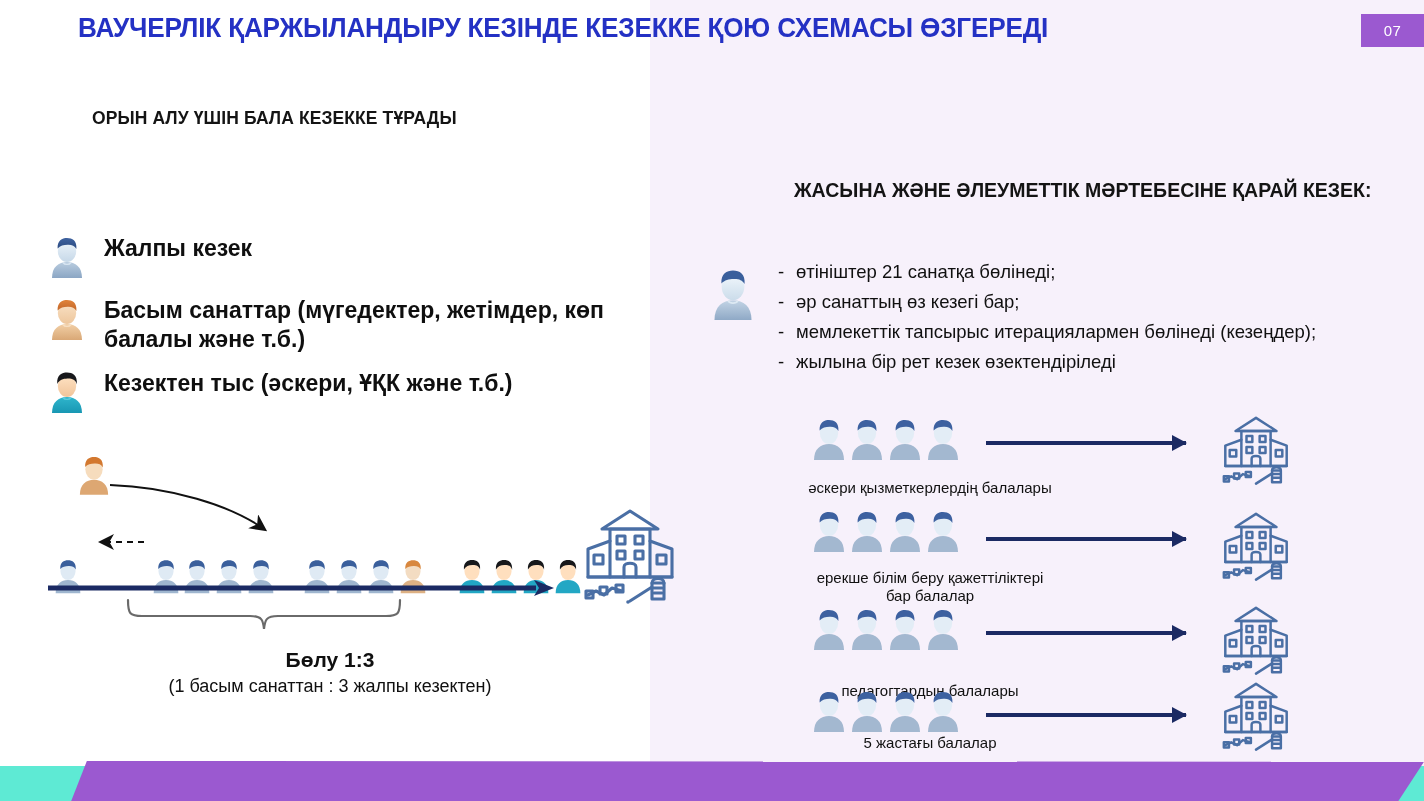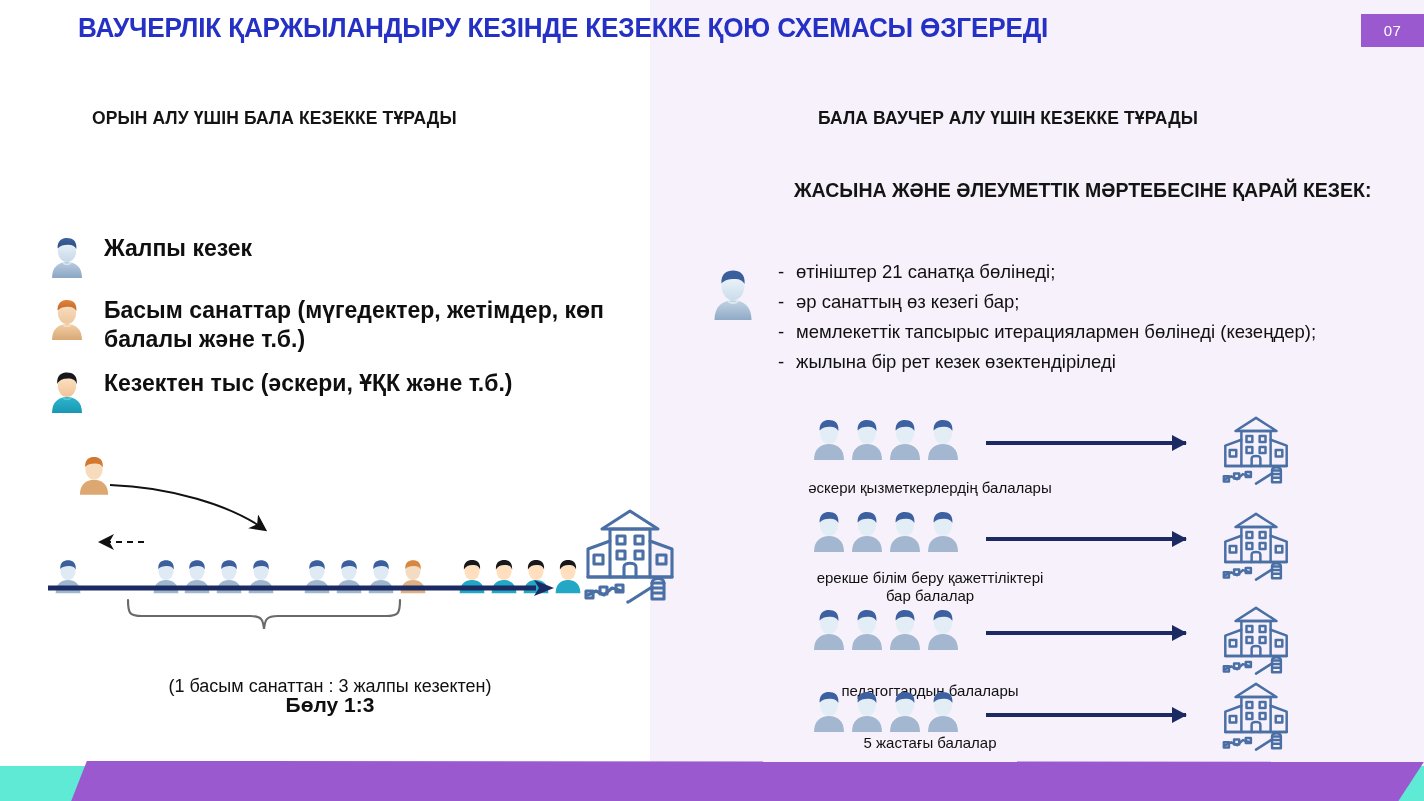--- a/index.html
+++ b/index.html
@@ -126,21 +126,20 @@
   .q-fig { position: absolute; bottom: 46px; }
 
   .caption-main {
     position: absolute;
     left: 40px; top: 648px;
     width: 580px;
     text-align: center;
     font-size: 21px;
     font-weight: bold;
     color: #101010;
-    margin-top: 45px;
   }
   .caption-sub {
     position: absolute;
     left: 40px; top: 676px;
     width: 580px;
     text-align: center;
     font-size: 18px;
     color: #101010;
   }
 
@@ -442,21 +441,20 @@
         <rect x="22" y="84" width="7" height="7"></rect>
         <rect x="38" y="82" width="7" height="7"></rect>
         <circle cx="50" cy="99" r="1.8" fill="#4a6fa5" stroke="none"></circle>
       </svg>
     </span>
   </div>
 
   <div class="caption-main">Бөлу 1:3</div>
   <div class="caption-sub">(1 басым санаттан : 3 жалпы кезектен)</div>
 
-  <div class="col-title right-title">БАЛА ВАУЧЕР АЛУ ҮШІН КЕЗЕККЕ ТҰРАДЫ</div>
   <div class="subhead">ЖАСЫНА ЖӘНЕ ӘЛЕУМЕТТІК МӘРТЕБЕСІНЕ ҚАРАЙ КЕЗЕК:</div>
 
   <span class="bullet-avatar av">
     <svg width="42" height="52" viewBox="0 0 34 42">
       <defs>
         <linearGradient id="lgBodyD" x1="0" y1="0" x2="0" y2="1">
           <stop offset="0" stop-color="#c3d4e5"></stop>
             <stop offset="1" stop-color="#8fa9c6"></stop>
         </linearGradient>
         <linearGradient id="lgFaceD" x1="0" y1="0" x2="0" y2="1">

